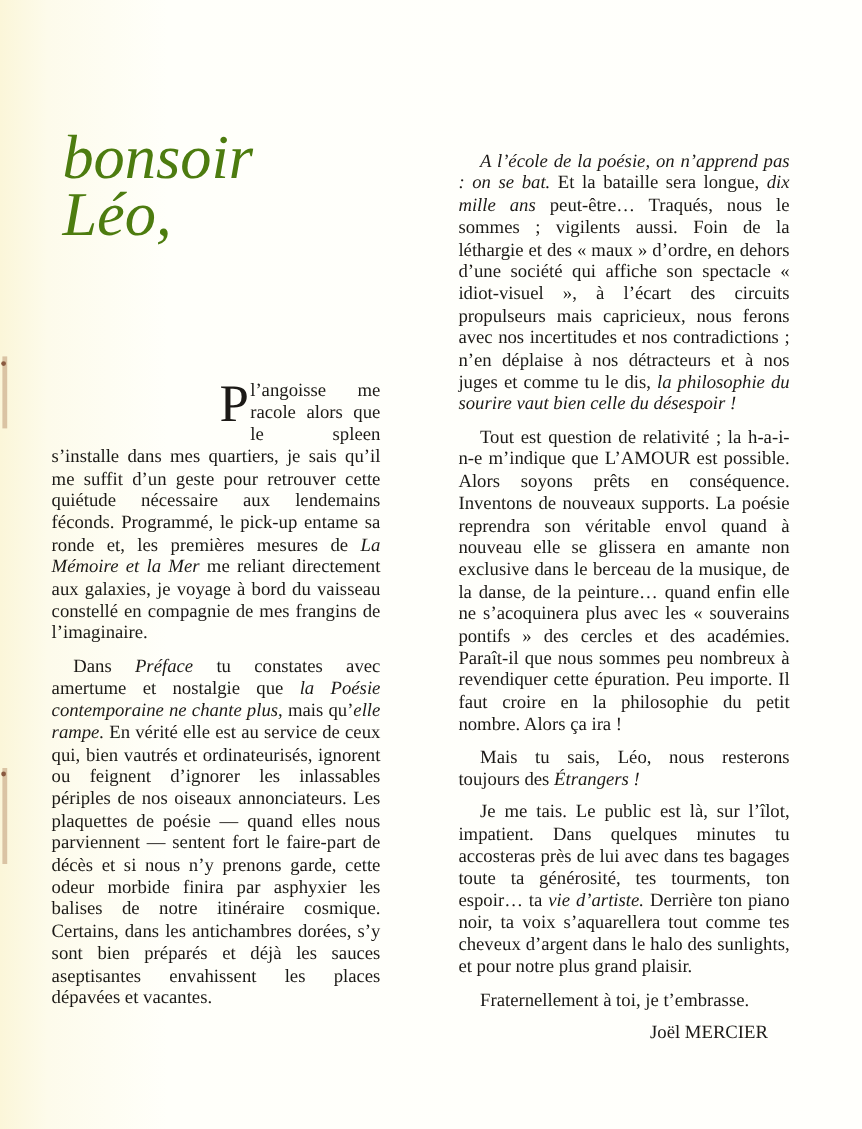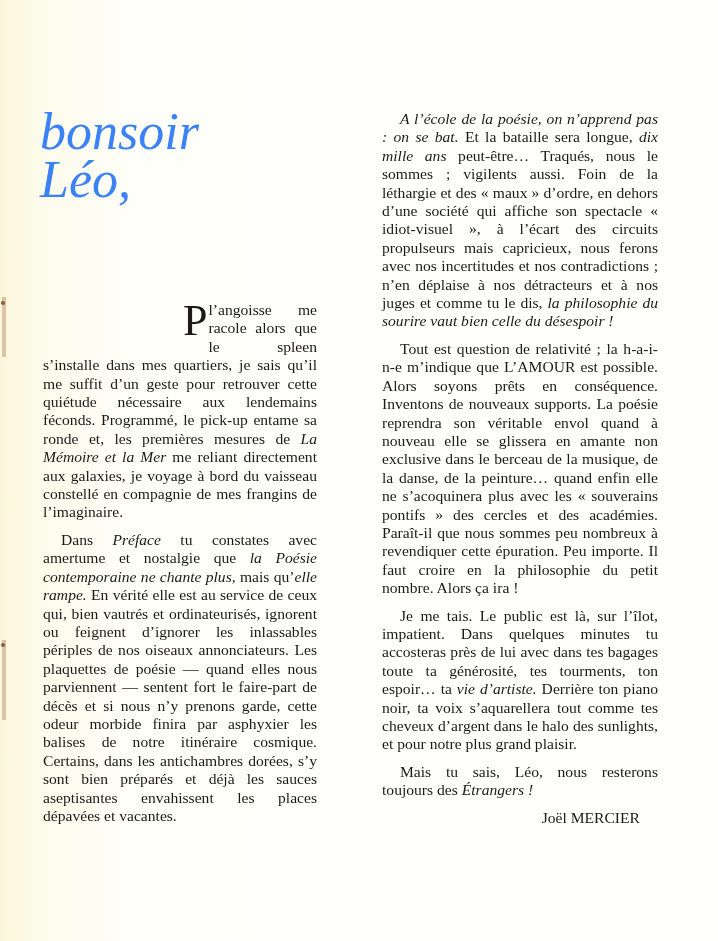--- a/index.html
+++ b/index.html
@@ -5,27 +5,27 @@
   html, body { margin: 0; padding: 0; }
   body {
     width: 718px; height: 941px; overflow: hidden;
     background: linear-gradient(to right, #fbf6d9 0px, #fdfbeb 40px, #fffffa 140px, #fffffc 100%);
     font-family: "Liberation Serif", "DejaVu Serif", serif;
     color: #1c1a17;
     position: relative;
   }
   .page { position: absolute; inset: 0; }
   .title {
-    position: absolute; left: 40px; top: 108px;
+    position: absolute; left: 52px; top: 108px;
     font-style: italic; font-size: 52px; line-height: 48px;
-    color: #3b82f6; margin: 0; font-weight: normal;
+    color: #4d7c0f; margin: 0; font-weight: normal;
   }
   .col {
     position: absolute; font-size: 15.6px; line-height: 18.4px;
-    text-align: justify; hyphens: manual;
+    text-align: justify; hyphens: manual; margin-top: 16px;
   }
   .col-left { left: 43px; top: 301px; width: 274px; }
   .col-right { left: 382px; top: 110px; width: 276px; }
   .col p { margin: 0 0 9px 0; text-indent: 18px; }
   .col p.first { text-indent: 0; }
   .drop {
     float: left; font-size: 44px; line-height: 36px;
     margin: 0 1px 0 140px; padding-top: 2px;
   }
   .lead-row { display: block; margin-top: -1px; text-align-last: justify; }
@@ -59,21 +59,22 @@
       <span>Dans </span><i>Préface</i><span> tu constates avec amertume et nostalgie que </span><i>la Poésie contemporaine ne chante plus,</i><span> mais qu’</span><i>elle rampe.</i><span> En vérité elle est au ser­vice de ceux qui, bien vautrés et ordi­nateurisés, ignorent ou feignent d’ignorer les inlassables périples de nos oiseaux annonciateurs. Les plaquettes de poésie — quand elles nous parvien­nent — sentent fort le faire-part de décès et si nous n’y prenons garde, cette odeur morbide finira par asphyxier les balises de notre itinéraire cosmique. Certains, dans les anti­chambres dorées, s’y sont bien prépa­rés et déjà les sauces aseptisantes enva­hissent les places dépavées et vacantes.</span>
     </p>
   </div>
 
   <div class="col col-right">
     <p>
       <i>A l’école de la poésie, on n’apprend pas : on se bat.</i><span> Et la bataille sera lon­gue, </span><i>dix mille ans</i><span> peut-être… Traqués, nous le sommes ; vigilents aussi. Foin de la léthargie et des « maux » d’ordre, en dehors d’une société qui affiche son spectacle « idiot-visuel », à l’écart des circuits propulseurs mais capricieux, nous ferons avec nos incer­titudes et nos contradictions ; n’en déplaise à nos détracteurs et à nos juges et comme tu le dis, </span><i>la philosophie du sourire vaut bien celle du déses­poir !</i>
     </p>
     <p>Tout est question de relativité ; la h-a-i-n-e m’indique que L’AMOUR est possible. Alors soyons prêts en consé­quence. Inventons de nouveaux sup­ports. La poésie reprendra son vérita­ble envol quand à nouveau elle se glis­sera en amante non exclusive dans le berceau de la musique, de la danse, de la peinture… quand enfin elle ne s’aco­quinera plus avec les « souverains pon­tifs » des cercles et des académies. Paraît-il que nous sommes peu nom­breux à revendiquer cette épuration. Peu importe. Il faut croire en la philo­sophie du petit nombre. Alors ça ira !</p>
     <p>
+      <span>Mais tu sais, Léo, nous resterons toujours des </span><i>Étrangers !</i>
+    </p>
+    <p>
       <span>Je me tais. Le public est là, sur l’îlot, impatient. Dans quelques minutes tu accosteras près de lui avec dans tes bagages toute ta générosité, tes tour­ments, ton espoir… ta </span><i>vie d’artiste.</i><span> Derrière ton piano noir, ta voix s’aquarellera tout comme tes cheveux d’argent dans le halo des sunlights, et pour notre plus grand plaisir.</span>
     </p>
-    <p>
-      <span>Mais tu sais, Léo, nous resterons toujours des </span><i>Étrangers !</i>
-    </p>
+    <p class="signoff">Fraternellement à toi, je t’embrasse.</p>
     <p class="signature">Joël MERCIER</p>
   </div>
 
 </div>
 
 </body></html>

